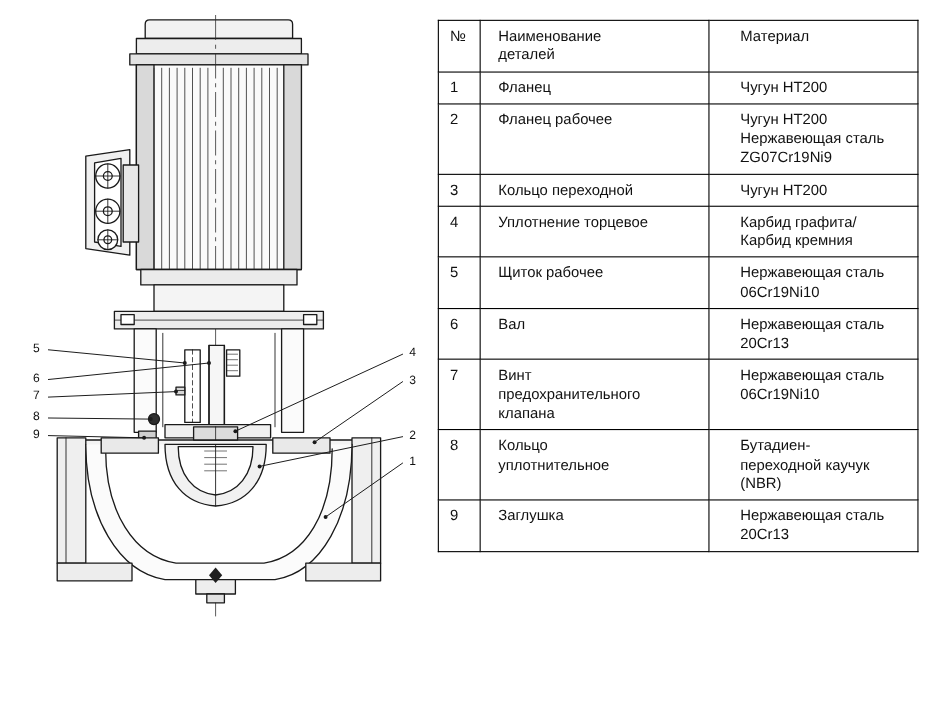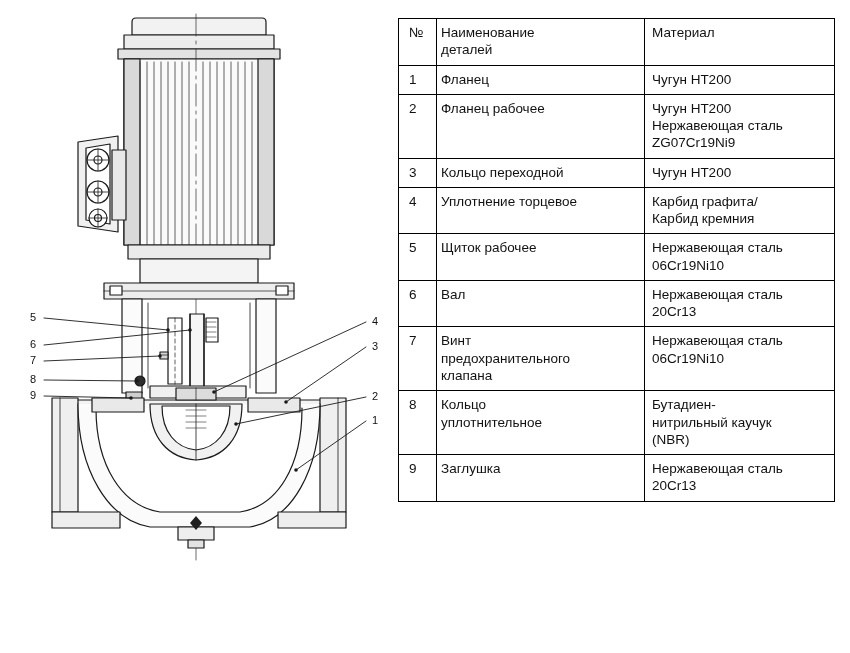--- a/index.html
+++ b/index.html
@@ -69,25 +69,25 @@
   #parts-table th {
     font-size: 13.5px;
   }
   #parts-table td.num,
   #parts-table th.num {
     text-align: left;
     padding-left: 10px;
   }
   #parts-table td.name,
   #parts-table th.name {
-    padding-left: 4px;
+    padding-left: 16px;
   }
   #parts-table td.mat,
   #parts-table th.mat {
-    padding-left: 7px;
+    padding-left: 28px;
   }
   .cellline { display: block; }
 </style>
 </head>
 <body>
 
 <div id="root">
 
   <div id="drawing">
     <svg width="400" height="653" viewBox="0 0 400 653" xmlns="http://www.w3.org/2000/svg">
@@ -354,21 +354,21 @@
       </tr>
 
       <tr>
         <td class="num">8</td>
         <td class="name">
           <span class="cellline">Кольцо</span>
           <span class="cellline">уплотнительное</span>
         </td>
         <td class="mat">
           <span class="cellline">Бутадиен-</span>
-          <span class="cellline">нитрильный каучук</span>
+          <span class="cellline">переходной каучук</span>
           <span class="cellline">(NBR)</span>
         </td>
       </tr>
 
       <tr>
         <td class="num">9</td>
         <td class="name">
           <span class="cellline">Заглушка</span>
         </td>
         <td class="mat">

